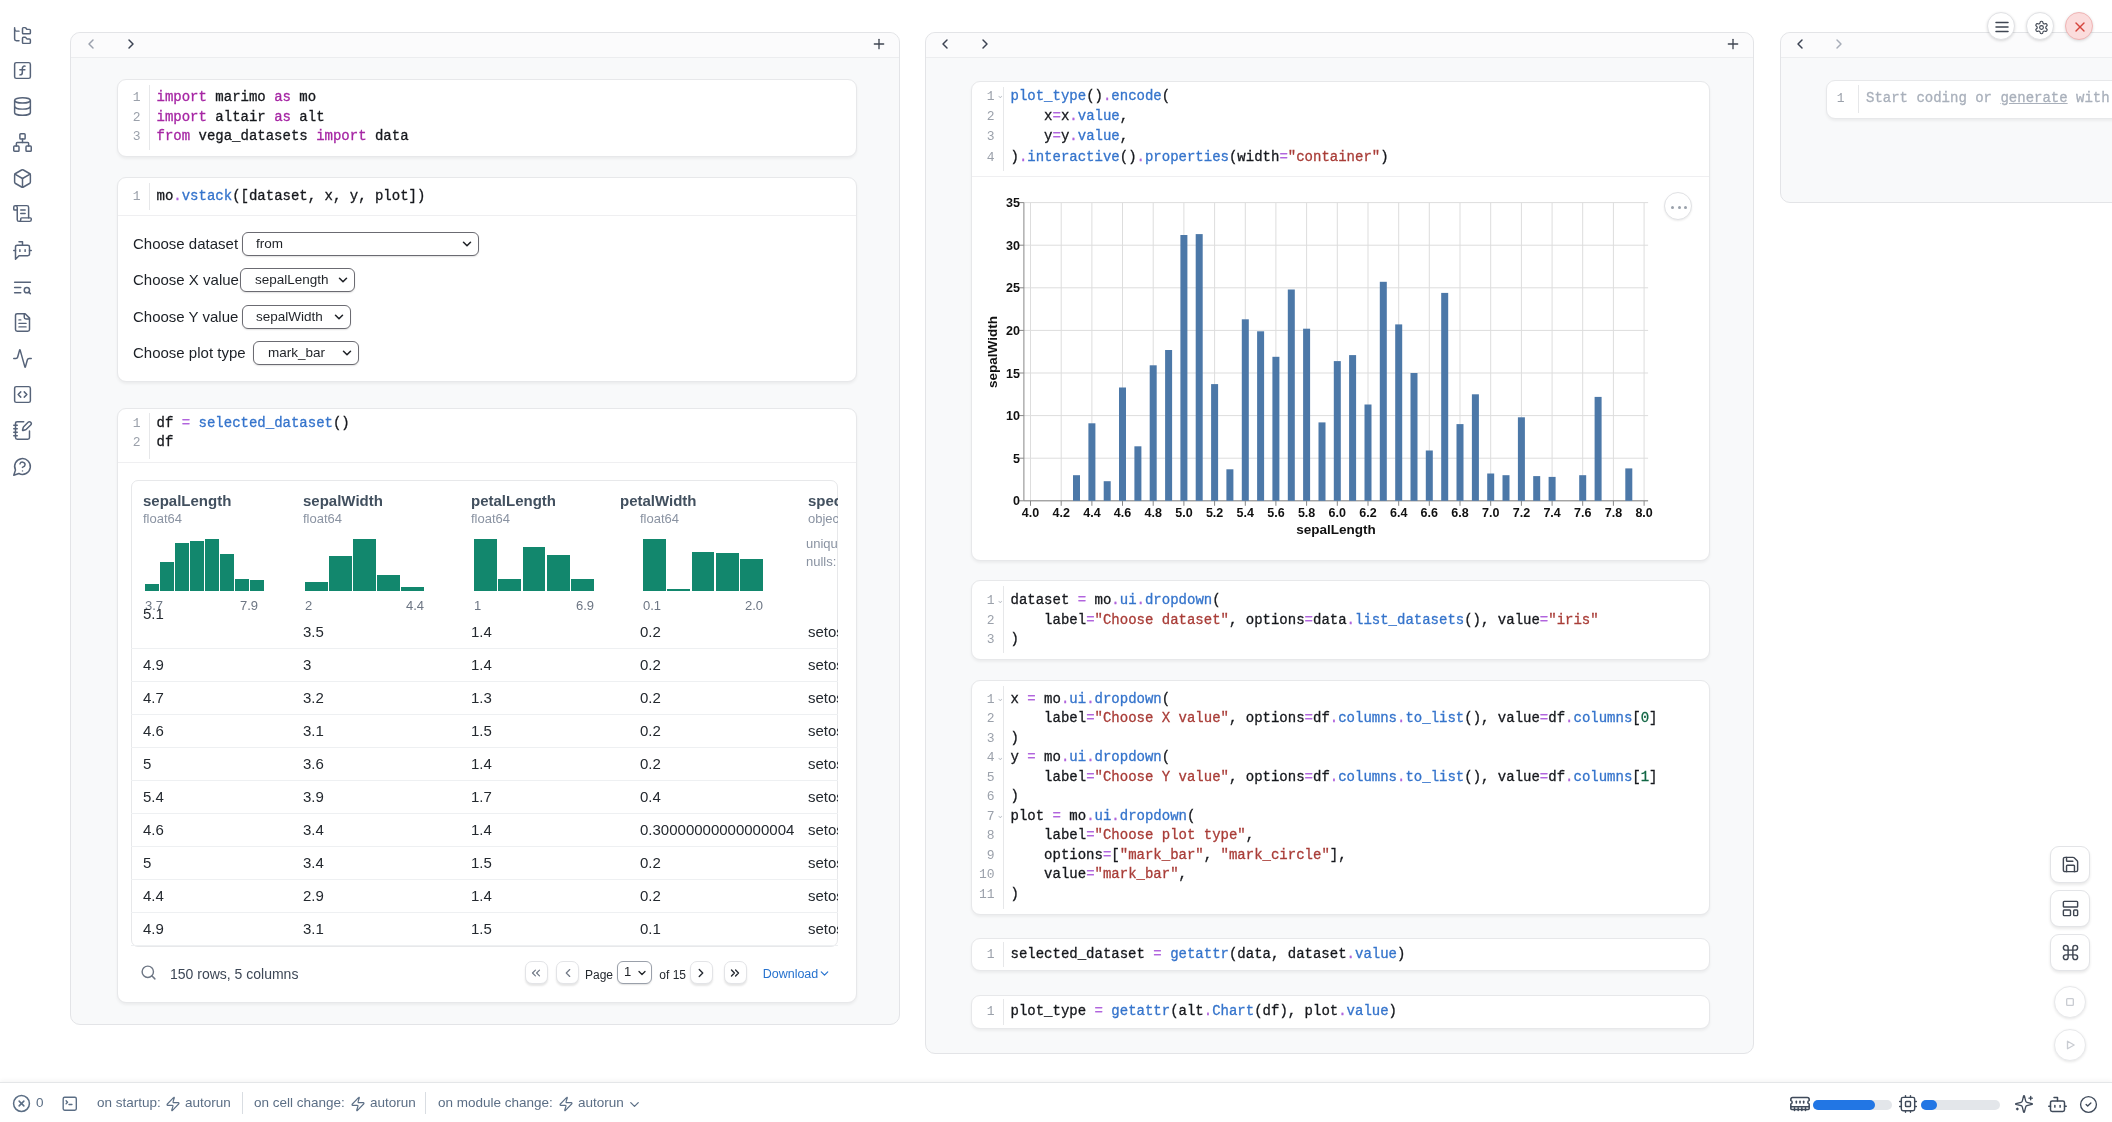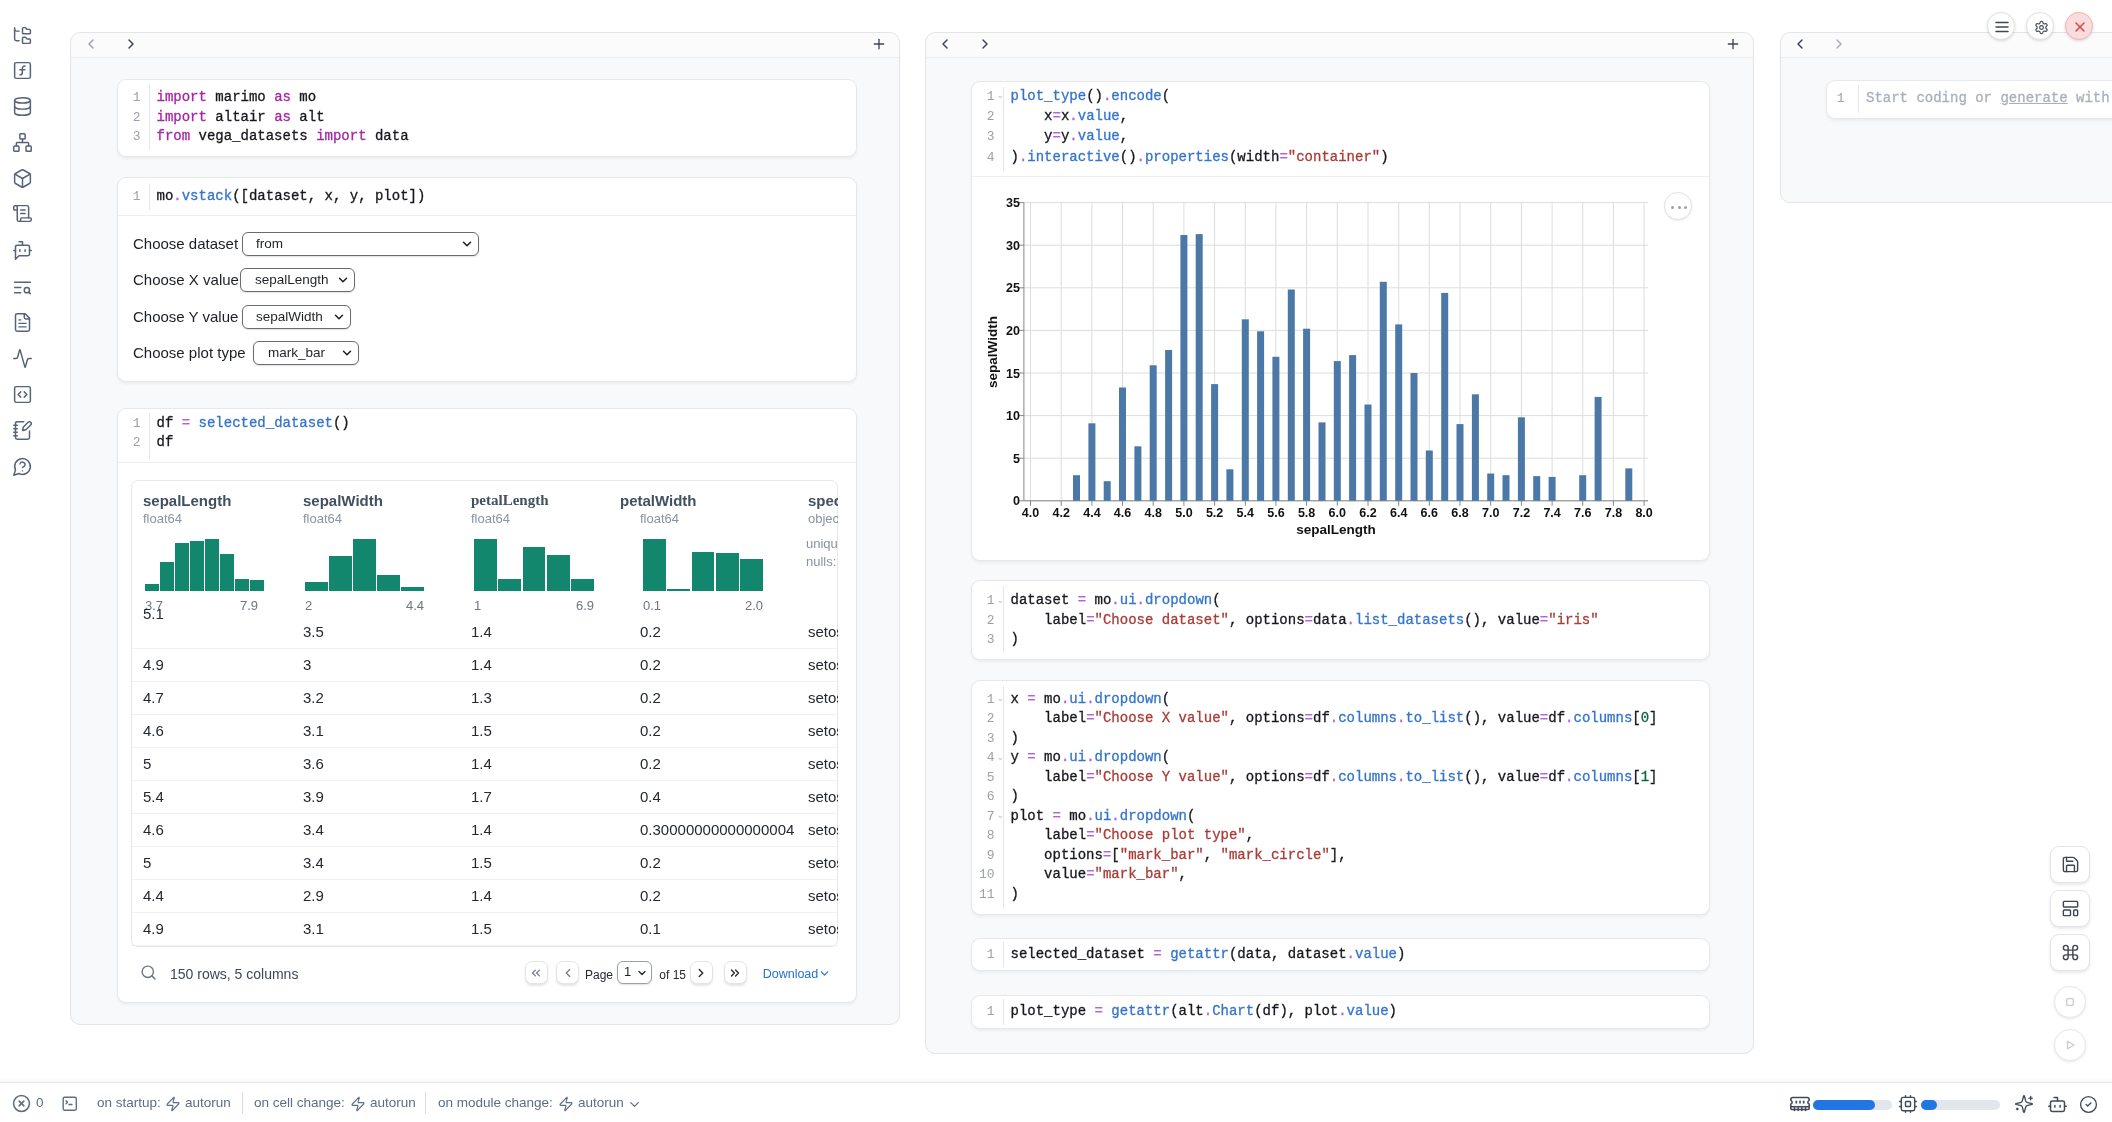--- a/index.html
+++ b/index.html
@@ -167,21 +167,21 @@
   </svg>
 <div class="lbl" style="left:133px;top:342.5px">Choose plot type</div>
 <div class="sel" style="left:253px;top:340.5px;width:106px;height:24px"></div>
 <div class="seltxt" style="left:268px;top:344.5px">mark_bar</div>
 <svg class="ic" style="position:absolute;left:339.5px;top:345.5px" width="14" height="14" viewBox="0 0 24 24" fill="none" stroke="#1f2227" stroke-width="2.6" stroke-linecap="round" stroke-linejoin="round">
     <path d="m6 9 6 6 6-6"></path>
   </svg>
 <div style="position:absolute;left:131px;top:480px;width:707px;height:466.5px;border:1px solid #e7e8ea;border-radius:7px"></div>
 <div class="thead" style="left:143px;top:492px;">sepalLength</div>
 <div class="thead" style="left:303px;top:492px;">sepalWidth</div>
-<div class="thead" style="left:471px;top:492px;font-family:Liberation Serif, serif;">petalLength</div>
+<div class="thead" style="left:471px;top:492px;">petalLength</div>
 <div class="thead" style="left:620px;top:492px;">petalWidth</div>
 <div class="thead" style="left:808px;top:492px;width:30px;overflow:hidden;">speci</div>
 <div class="tsub" style="left:143px;top:511px;">float64</div>
 <div class="tsub" style="left:303px;top:511px;">float64</div>
 <div class="tsub" style="left:471px;top:511px;">float64</div>
 <div class="tsub" style="left:640px;top:511px;">float64</div>
 <div class="tsub" style="left:808px;top:511px;width:30px;overflow:hidden;">objec</div>
 <div class="tsub" style="left:806px;top:536px">uniqu</div>
 <div class="tsub" style="left:806px;top:554px">nulls:</div>
 <div class="trange" style="left:145px;top:598px">3.7</div>

